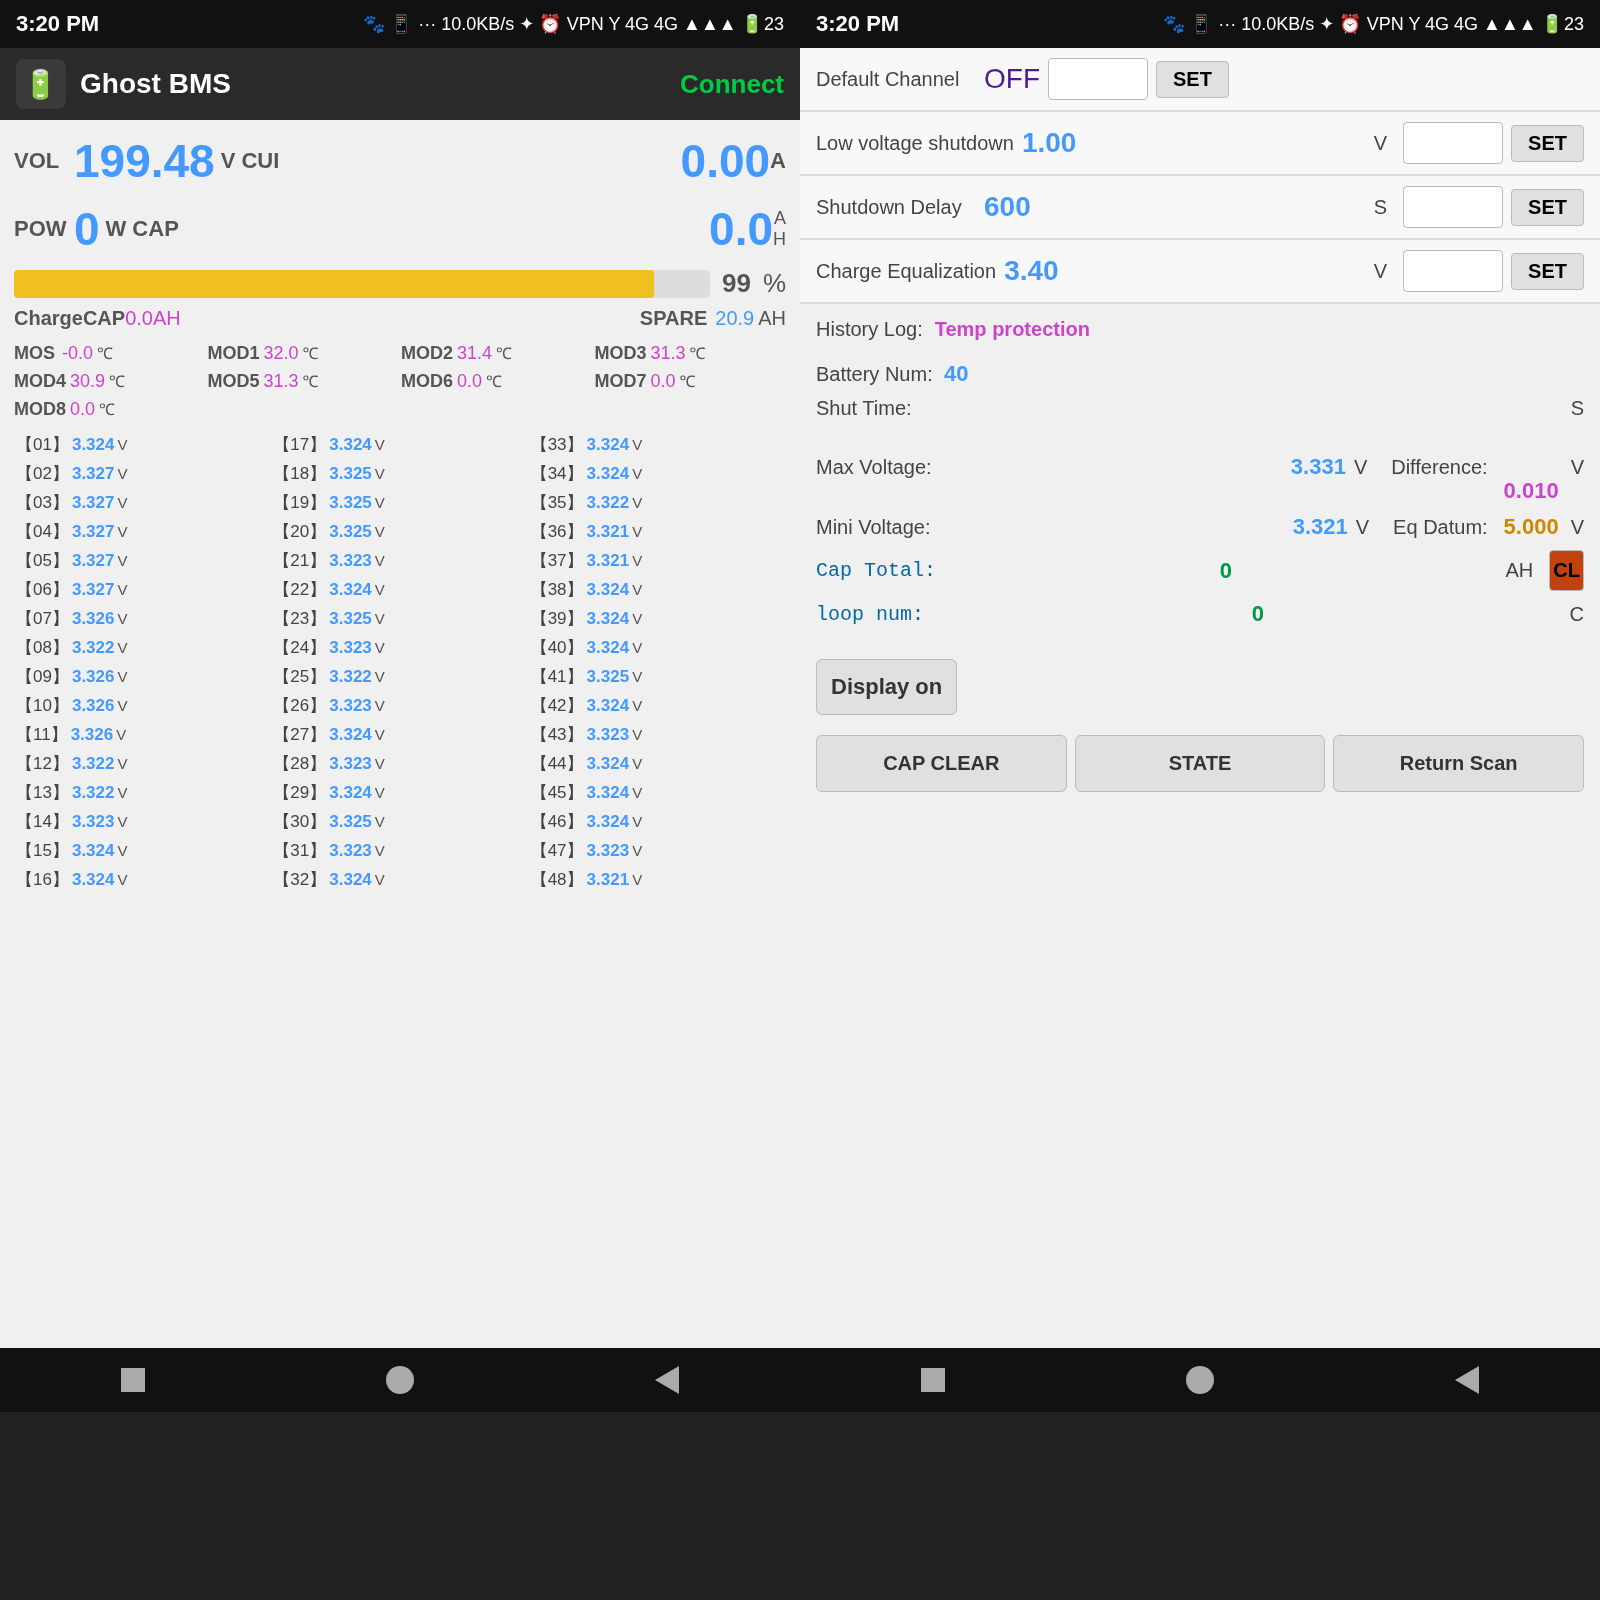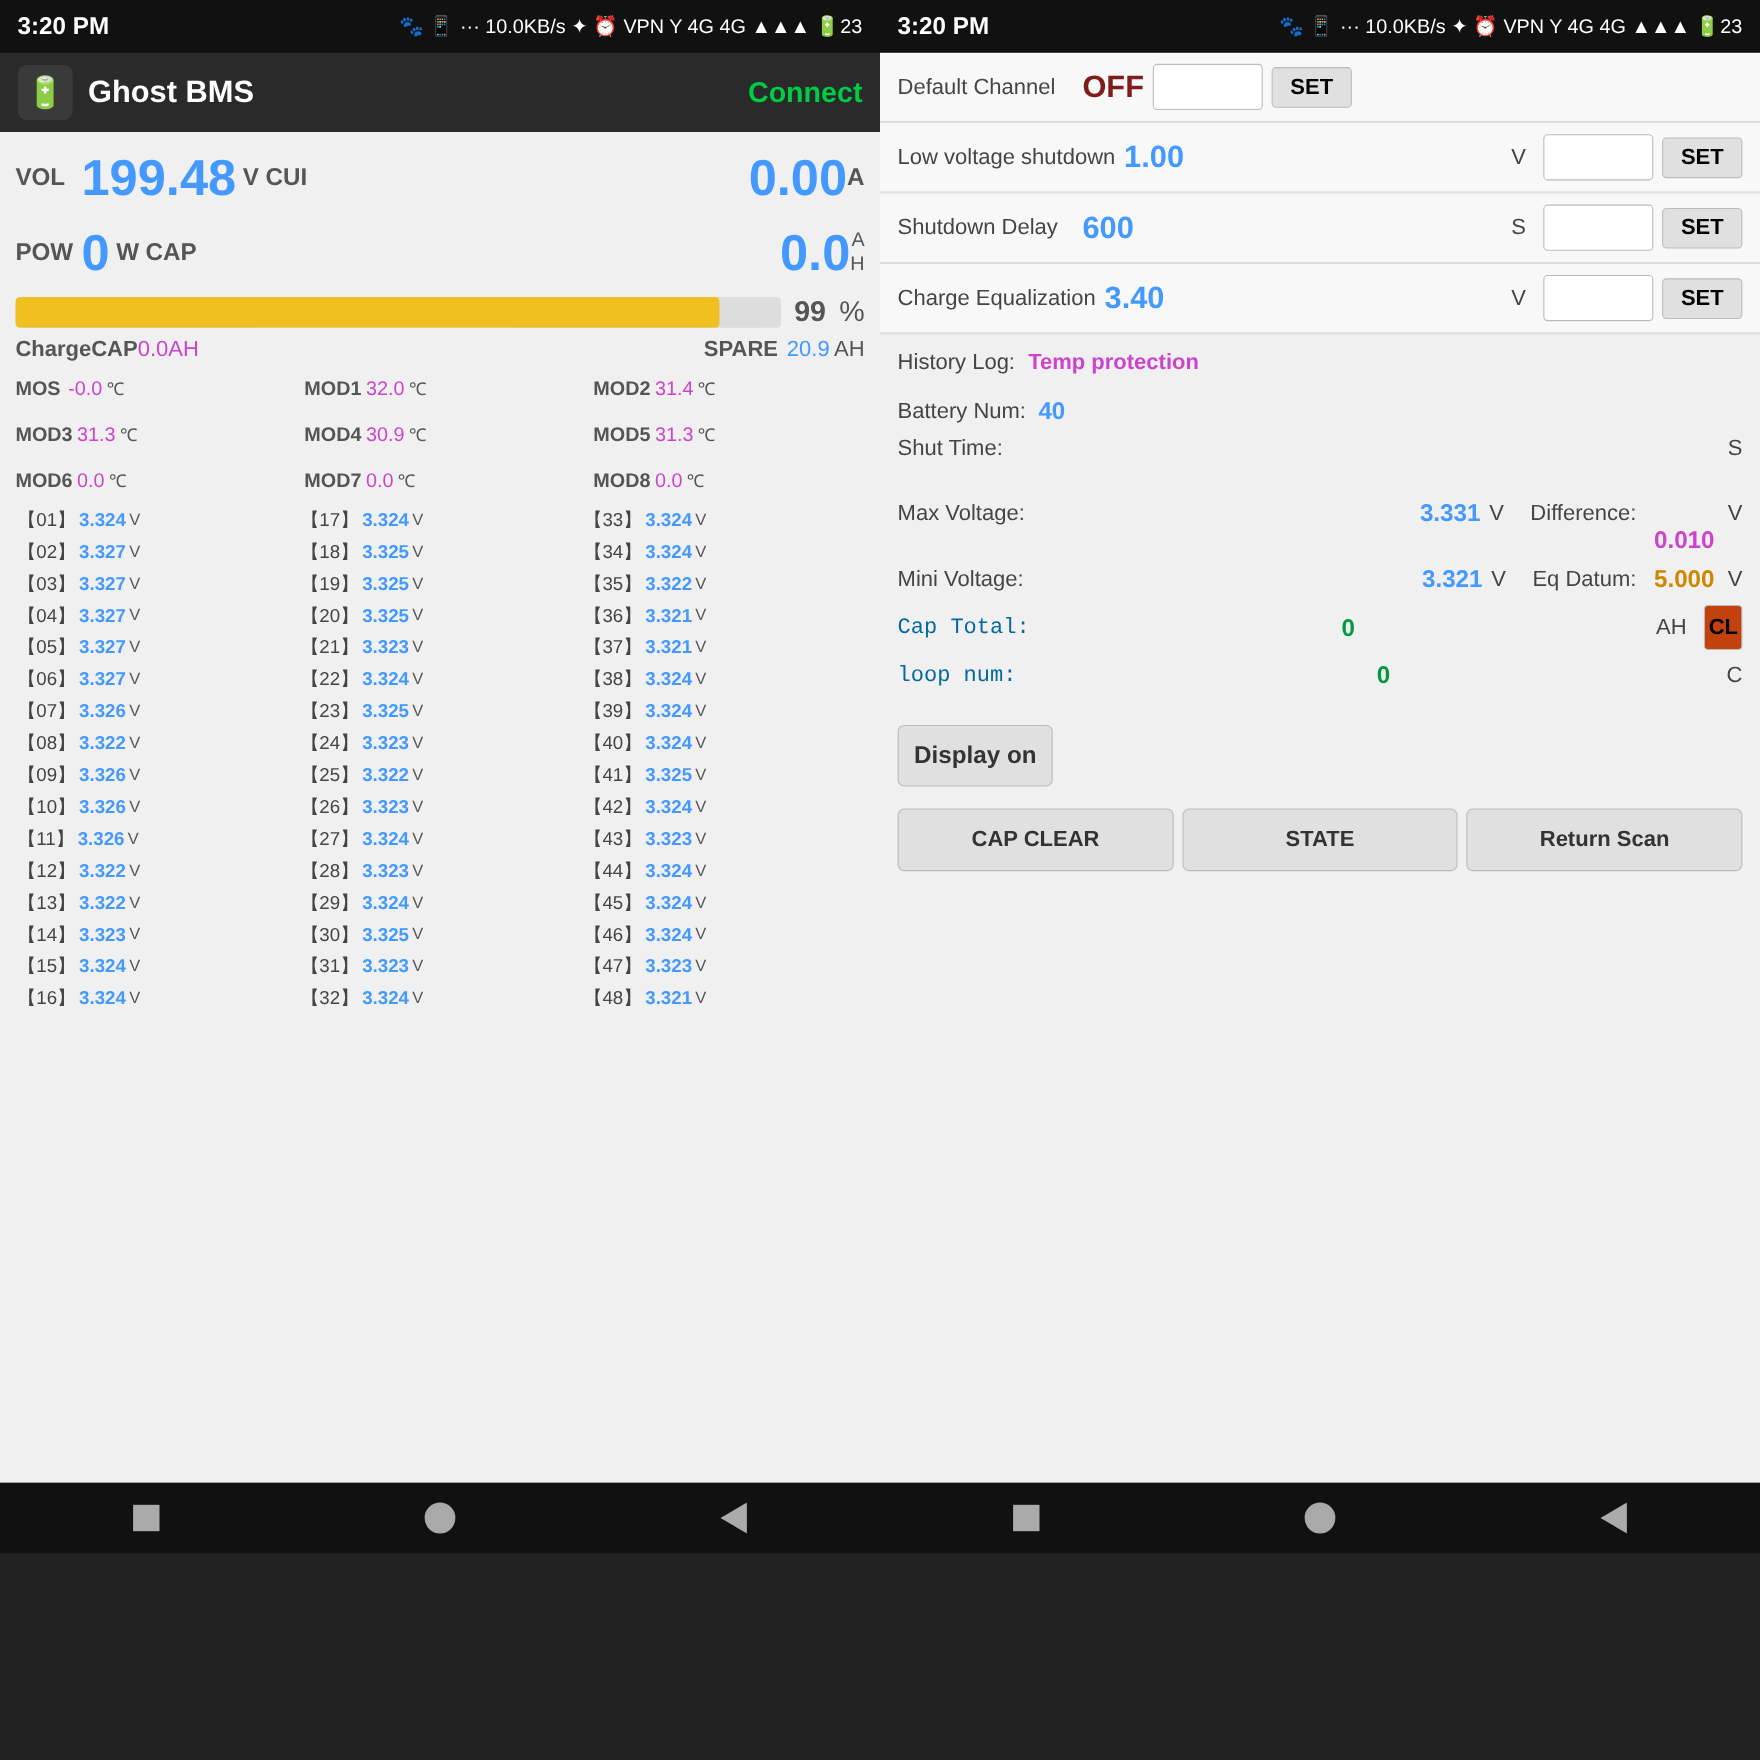--- a/index.html
+++ b/index.html
@@ -80,22 +80,22 @@
       display: flex; align-items: center; justify-content: space-between;
       margin: 4px 0 10px 0;
     }
     .cap-label { color: #555; font-size: 20px; font-weight: bold; }
     .cap-value { color: #cc44cc; font-size: 20px; }
     .cap-unit { color: #555; font-size: 20px; }
     .spare-label { color: #555; font-size: 20px; font-weight: bold; }
     .spare-value { color: #4499ff; font-size: 20px; }
 
     .temp-grid {
-      display: grid; grid-template-columns: repeat(3, 1fr);
-      gap: 16px; margin-bottom: 8px;
+      display: grid; grid-template-columns: repeat(4, 1fr);
+      gap: 2px; margin-bottom: 8px;
     }
     .temp-cell { display: flex; align-items: center; gap: 4px; padding: 2px 0; }
     .temp-name { color: #555; font-size: 18px; font-weight: bold; min-width: 44px; }
     .temp-val { color: #cc44cc; font-size: 18px; }
     .temp-unit { color: #555; font-size: 16px; }
 
     .cell-grid {
       display: grid; grid-template-columns: repeat(3, 1fr);
       gap: 0; margin-top: 4px;
     }
@@ -131,21 +131,21 @@
     .settings-input {
       width: 100px; height: 42px;
       border: 1px solid #bbb; background: #fff;
       border-radius: 4px;
     }
     .set-btn {
       background: #e0e0e0; border: 1px solid #bbb;
       padding: 6px 16px; font-size: 20px; font-weight: bold;
       border-radius: 4px; cursor: pointer; min-width: 70px; text-align: center;
     }
-    .off-value { color: #7f1d1d; font-size: 28px; font-weight: bold; }
+    .off-value { color: #4c1d95; font-size: 28px; font-weight: normal; }
 
     .history-row {
       display: flex; align-items: center; padding: 14px 16px; gap: 12px;
     }
     .history-label { color: #444; font-size: 20px; }
     .history-link { color: #cc44cc; font-size: 20px; font-weight: bold; }
 
     .info-section { padding: 6px 16px; }
     .info-row {
       display: flex; align-items: center; margin-bottom: 10px;

